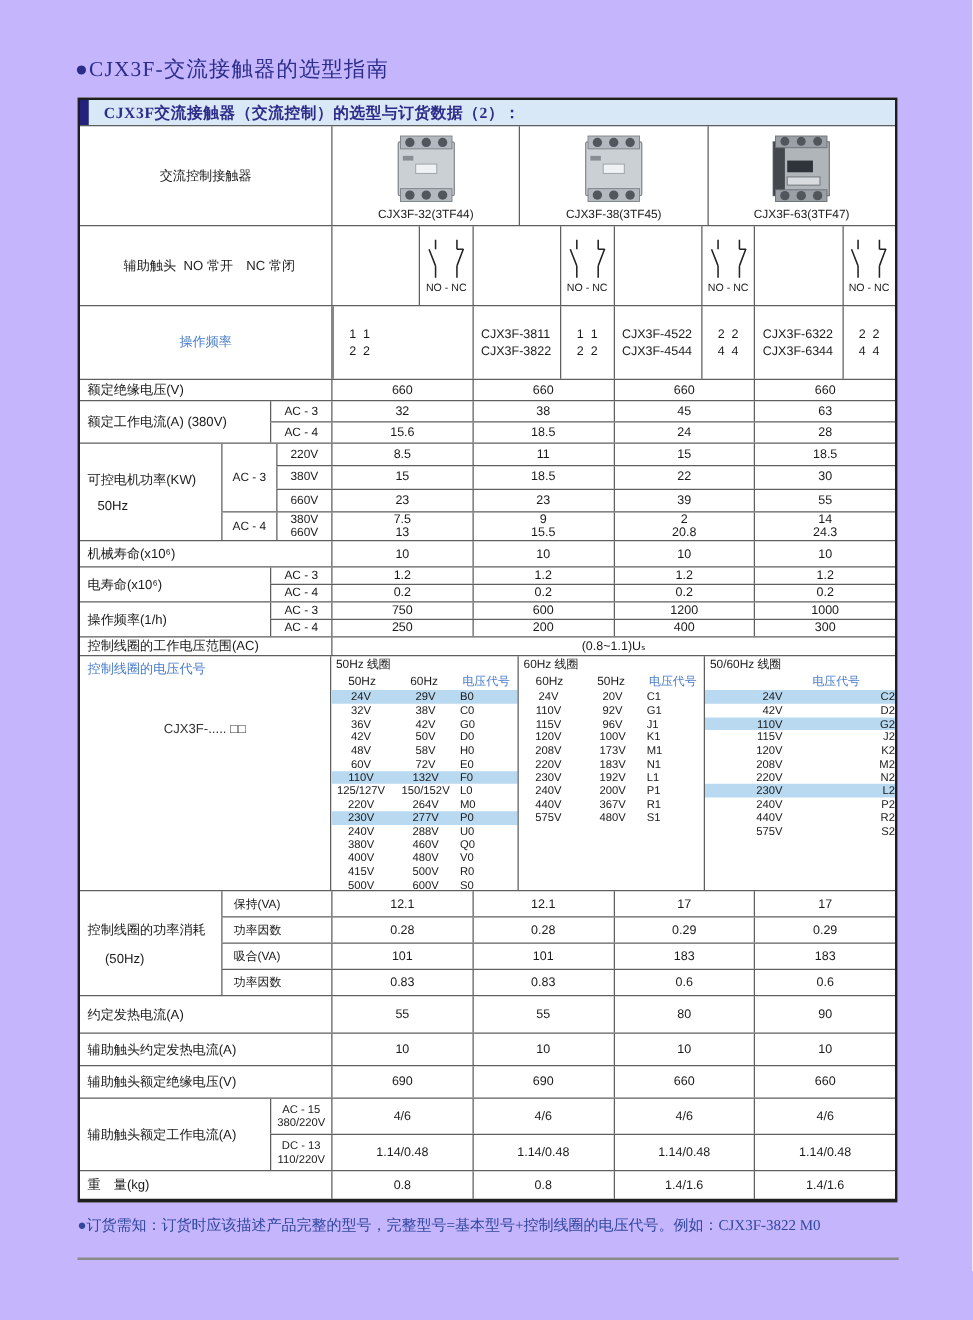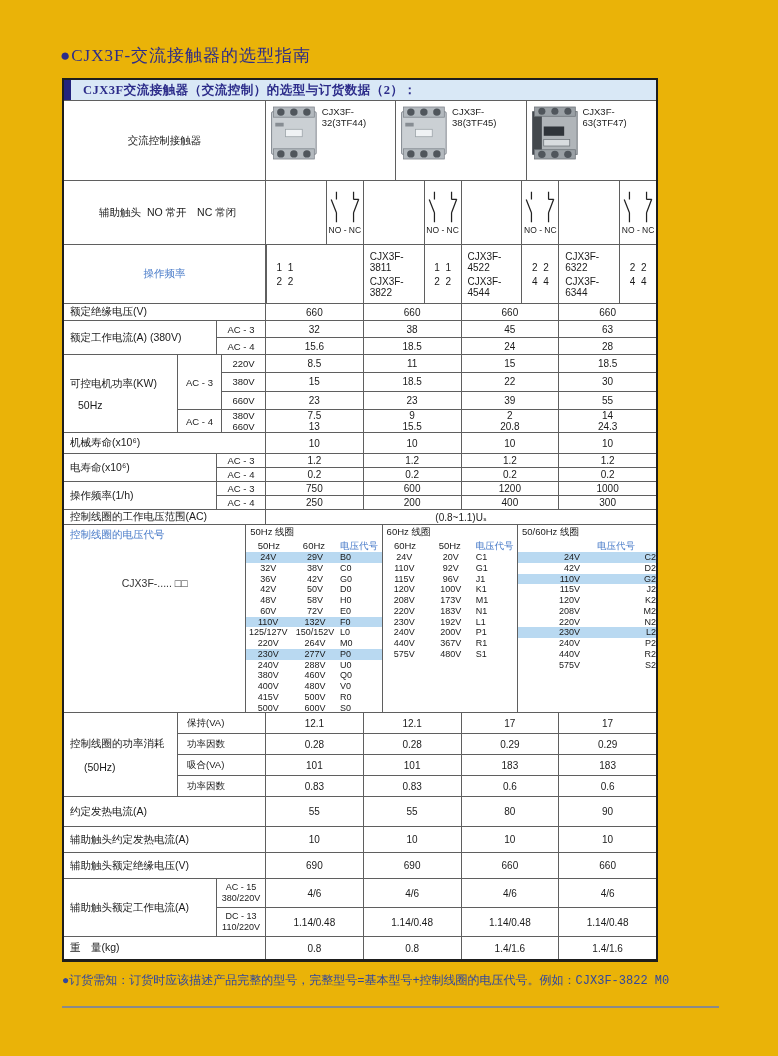--- a/index.html
+++ b/index.html
@@ -7,26 +7,26 @@
     --outer:#1e1e1e;
     --navy:#2c2c8a;
     --hbg:#d9e8f6;
     --hbar:#23237c;
     --lblue:#4a7cc9;
     --hl:#b9d9f1;
   }
   *{margin:0;padding:0;box-sizing:border-box}
   html,body{width:778px;height:1056px;background:#fff}
   body{font-family:"Liberation Sans","DejaVu Sans",sans-serif;color:#1a1a1a;position:relative}
-  .page{position:absolute;inset:0;background:#eab308;overflow:hidden}
+  .page{position:absolute;inset:0;background:#c4b5fd;overflow:hidden}
 
   .doc-title{position:absolute;left:60px;top:44px;font-family:"Liberation Serif","DejaVu Serif",serif;
     font-size:17px;color:var(--navy);letter-spacing:1px}
 
-  .spec-table{position:absolute;left:62px;top:78px;width:596px;background:#fff;
+  .spec-table{position:absolute;left:62px;top:78px;width:656px;background:#fff;
     border:2px solid var(--outer);border-bottom-width:3px;font-size:10px}
 
   .thead{height:21px;background:var(--hbg);display:flex;align-items:center;border-bottom:1px solid var(--bd)}
   .thead-bar{width:7px;height:100%;background:var(--hbar)}
   .thead-text{margin-left:12px;font-family:"Liberation Serif","DejaVu Serif",serif;
     font-size:12.5px;font-weight:bold;color:var(--navy);letter-spacing:.5px}
 
   .row{display:flex;align-items:stretch}
   .row + .row{border-top:1px solid var(--bd)}
 
@@ -42,21 +42,21 @@
   .sub-r + .sub-r{border-top:1px solid var(--bd)}
   .subc{justify-content:center;font-size:9.5px;text-align:center}
   .sub-left{justify-content:flex-start;padding-left:9px}
   .two-line{flex-direction:column;line-height:11px}
 
   .vals{display:flex;flex:1}
   .vcell{flex:1;border-left:1px solid var(--bd);display:flex;align-items:center;justify-content:center;font-size:10px}
   .vcell.colv{flex-direction:column;line-height:11px}
 
   
-  .pcol{flex:1;display:flex;flex-direction:row;align-items:flex-start;justify-content:flex-end;padding:3px 0 3px 0}
+  .pcol{flex:1;display:flex;flex-direction:column;align-items:center;justify-content:flex-end;padding:3px 0 3px 0}
   .pcap{font-size:9.5px;color:#222;margin-top:2px}
   .prod-svg{width:58px;height:58px}
   .pa-body{fill:#cbd0d4;stroke:#7d838a;stroke-width:1}
   .pa-strip{fill:#b3b9be;stroke:#7d838a;stroke-width:.8}
   .pa-plate{fill:#eff2f4;stroke:#99a0a6;stroke-width:.8}
   .pa-dark{fill:#878d93}
   .pb-body{fill:#b0b5b9;stroke:#6c7278;stroke-width:1}
   .pb-band{fill:#43484d}
   .pb-strip{fill:#9aa0a5;stroke:#6c7278;stroke-width:.8}
   .pb-plate{fill:#2f343a}
@@ -85,21 +85,21 @@
   .vrows{flex:1;display:flex;flex-direction:column;padding-bottom:1px}
   .vrow{display:flex;height:10.75px;line-height:10.75px;font-size:9px;align-items:center}
   .vrow.hl{background:var(--hl)}
   .va{flex:1.05;text-align:center;white-space:nowrap}
   .vb{flex:1.2;text-align:center;white-space:nowrap}
   .vcd{flex:1;text-align:left}
   .v2a{width:78px;text-align:right;padding-right:16px}
   .v2b{flex:1;text-align:right}
 
   .footer-note{position:absolute;left:62px;top:972px;width:680px;
-    font-family:Liberation Mono, monospace;font-size:12px;color:#31479e}
+    font-family:Liberation Serif, serif;font-size:12px;color:#31479e}
   .bottom-rule{position:absolute;left:62px;top:1006px;width:657px;height:2px;background:#8a8a8a}
 </style>
 </head>
 <body>
 
 <div class="page">
 
   <div class="doc-title">●CJX3F-交流接触器的选型指南</div>
 
   <div class="spec-table">

